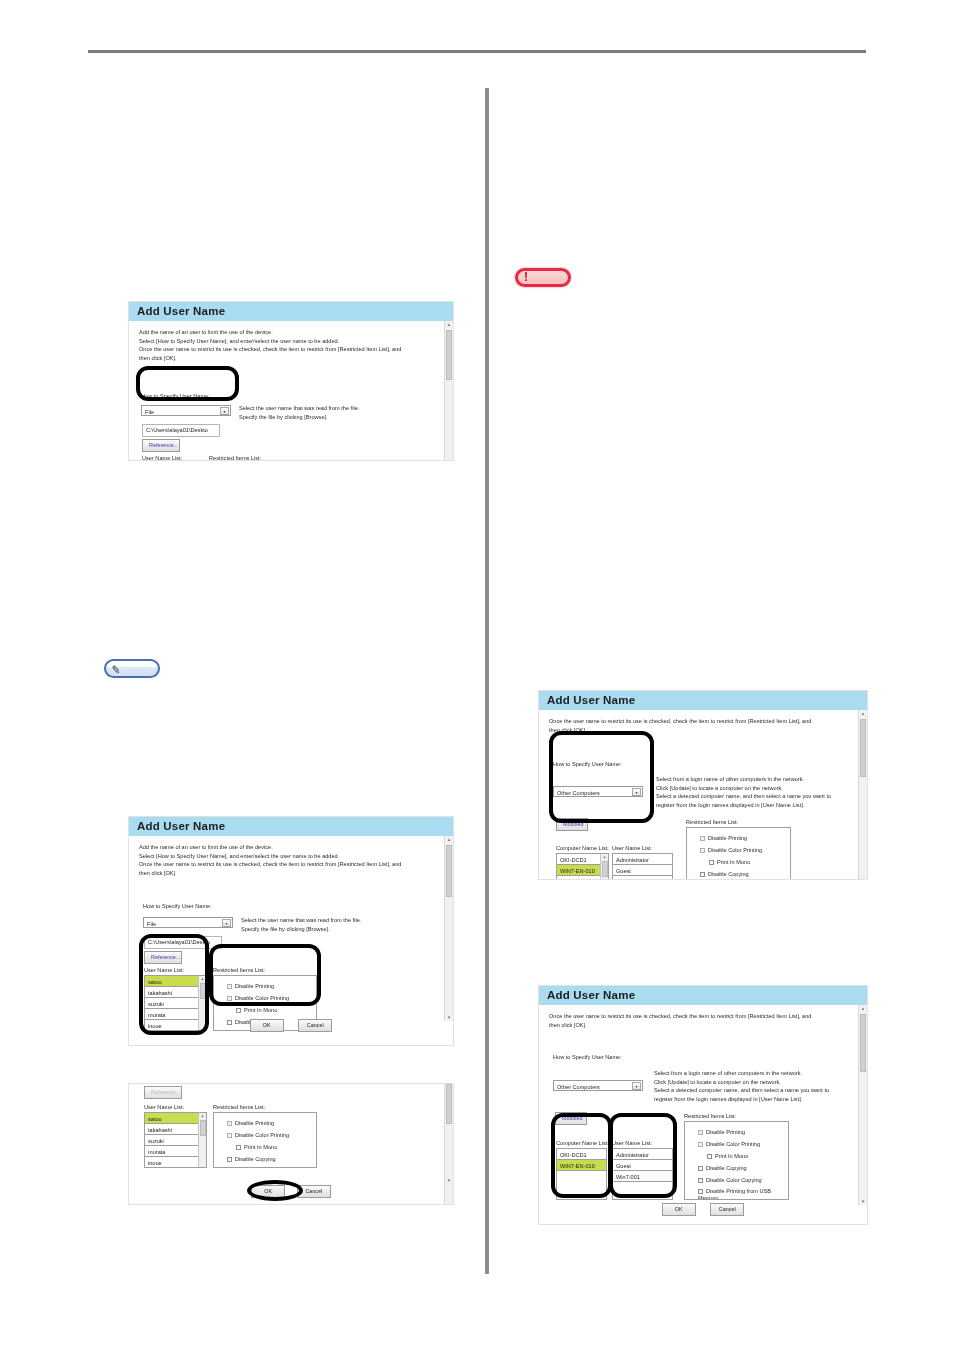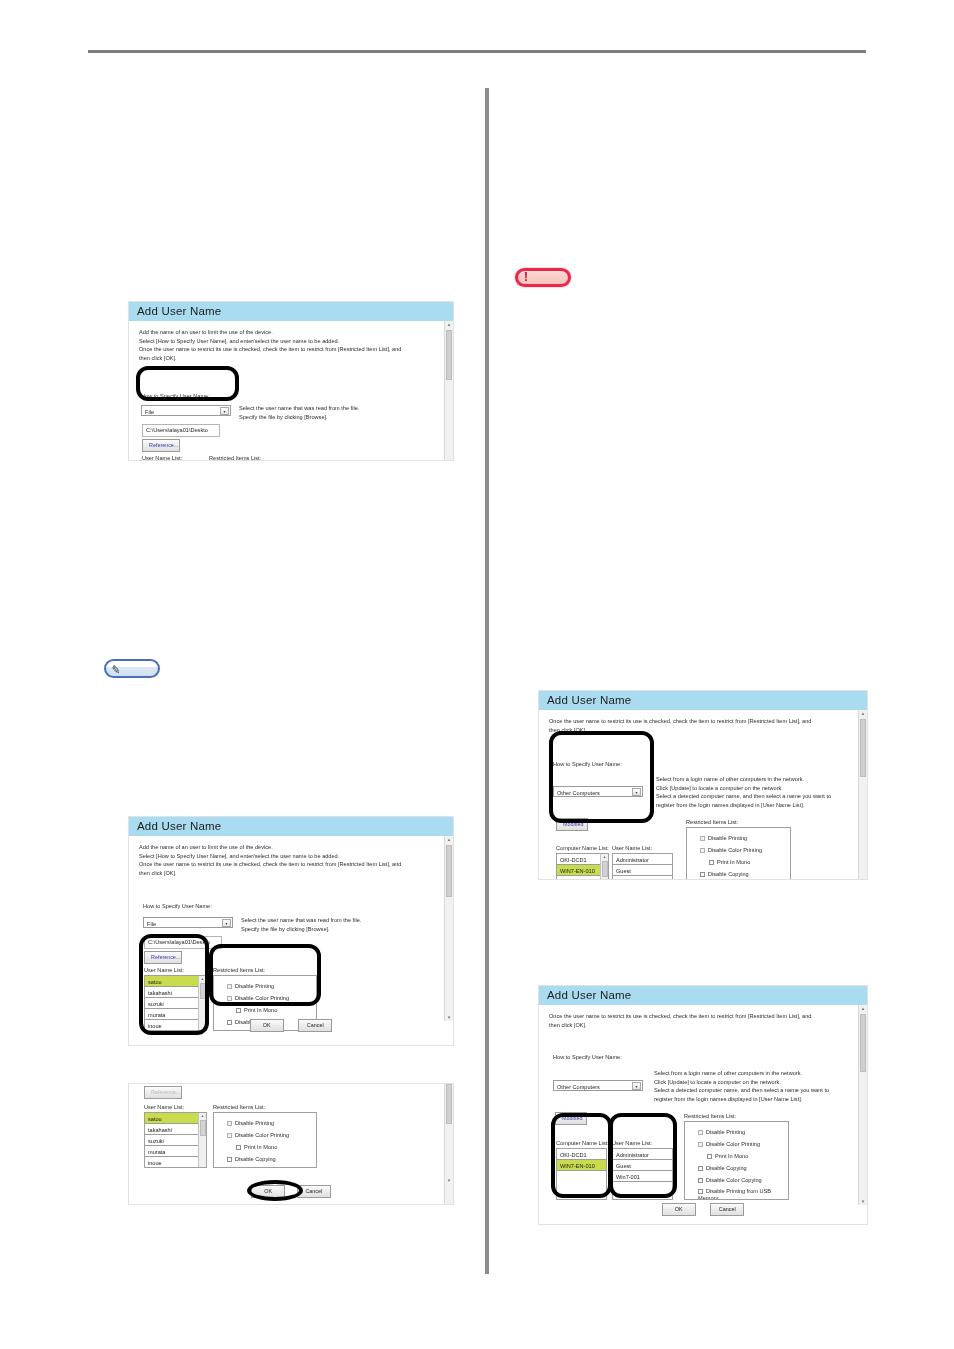--- a/index.html
+++ b/index.html
@@ -75,21 +75,21 @@
     position: absolute;
     background: #ffffff;
     border: 1px solid #e2e2e2;
     box-sizing: border-box;
     overflow: hidden;
   }
   .shot-title {
     background: #a9dcf0;
     color: #1d1d1d;
     font-size: 11.5px;
-    font-weight: normal;
+    font-weight: bold;
     padding: 4px 0 4px 8px;
     letter-spacing: 0.2px;
     height: 19px;
     box-sizing: border-box;
     line-height: 11px;
   }
   .shot-body {
     position: relative;
     background: #ffffff;
     font-size: 5.6px;

